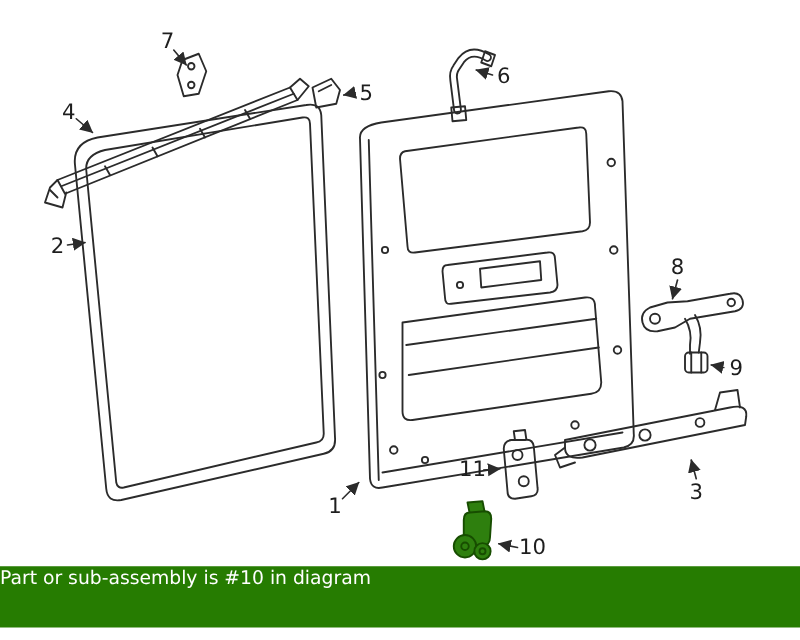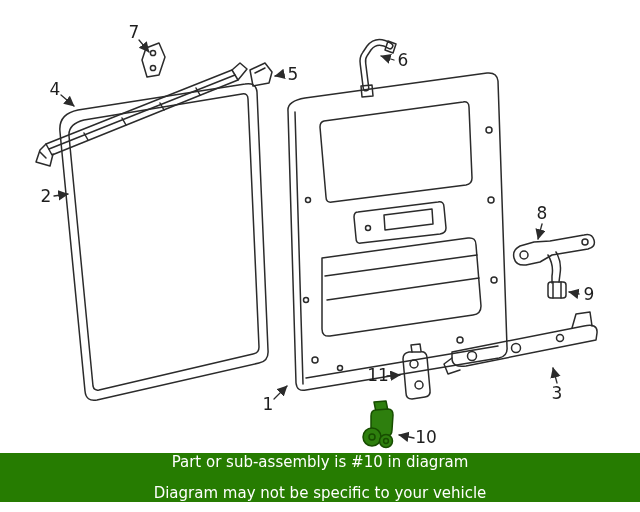--- a/index.html
+++ b/index.html
@@ -5,21 +5,21 @@
   html,body{margin:0;padding:0;}
   body{
     width:640px;height:512px;position:relative;background:#ffffff;overflow:hidden;
     font-family:"DejaVu Sans",sans-serif;
   }
   #stage{position:absolute;left:0;top:0;}
   svg text{font-family:"DejaVu Sans",sans-serif;font-size:17px;fill:#1e1e1e;stroke:none;}
   .banner{
     position:absolute;left:0;top:453px;width:640px;height:49px;
     background:#267c01;color:#ffffff;text-align:center;
-    display:flex;flex-direction:column;justify-content:space-between;gap:3px;
+    display:flex;flex-direction:row;justify-content:flex-start;gap:3px;
     font-size:15px;line-height:1.2;
   }
 </style>
 </head>
 <body>
 
 <svg id="stage" width="640" height="512" viewBox="0 0 640 512">
   <defs>
     <marker id="arr" markerWidth="9" markerHeight="9" refX="7.5" refY="4" orient="auto">
       <path d="M0,0 L8,4 L0,8 Z" fill="#2b2b2b"></path>
@@ -148,14 +148,13 @@
     <text x="134" y="38">7</text>
     <text x="542" y="219">8</text>
     <text x="589" y="300">9</text>
     <text x="426" y="443">10</text>
     <text x="378" y="381">11</text>
   </g>
 </svg>
 
 <div class="banner">
   <div>Part or sub-assembly is #10 in diagram</div>
-  <div>Diagram may not be specific to your vehicle</div>
 </div>
 
 </body></html>

